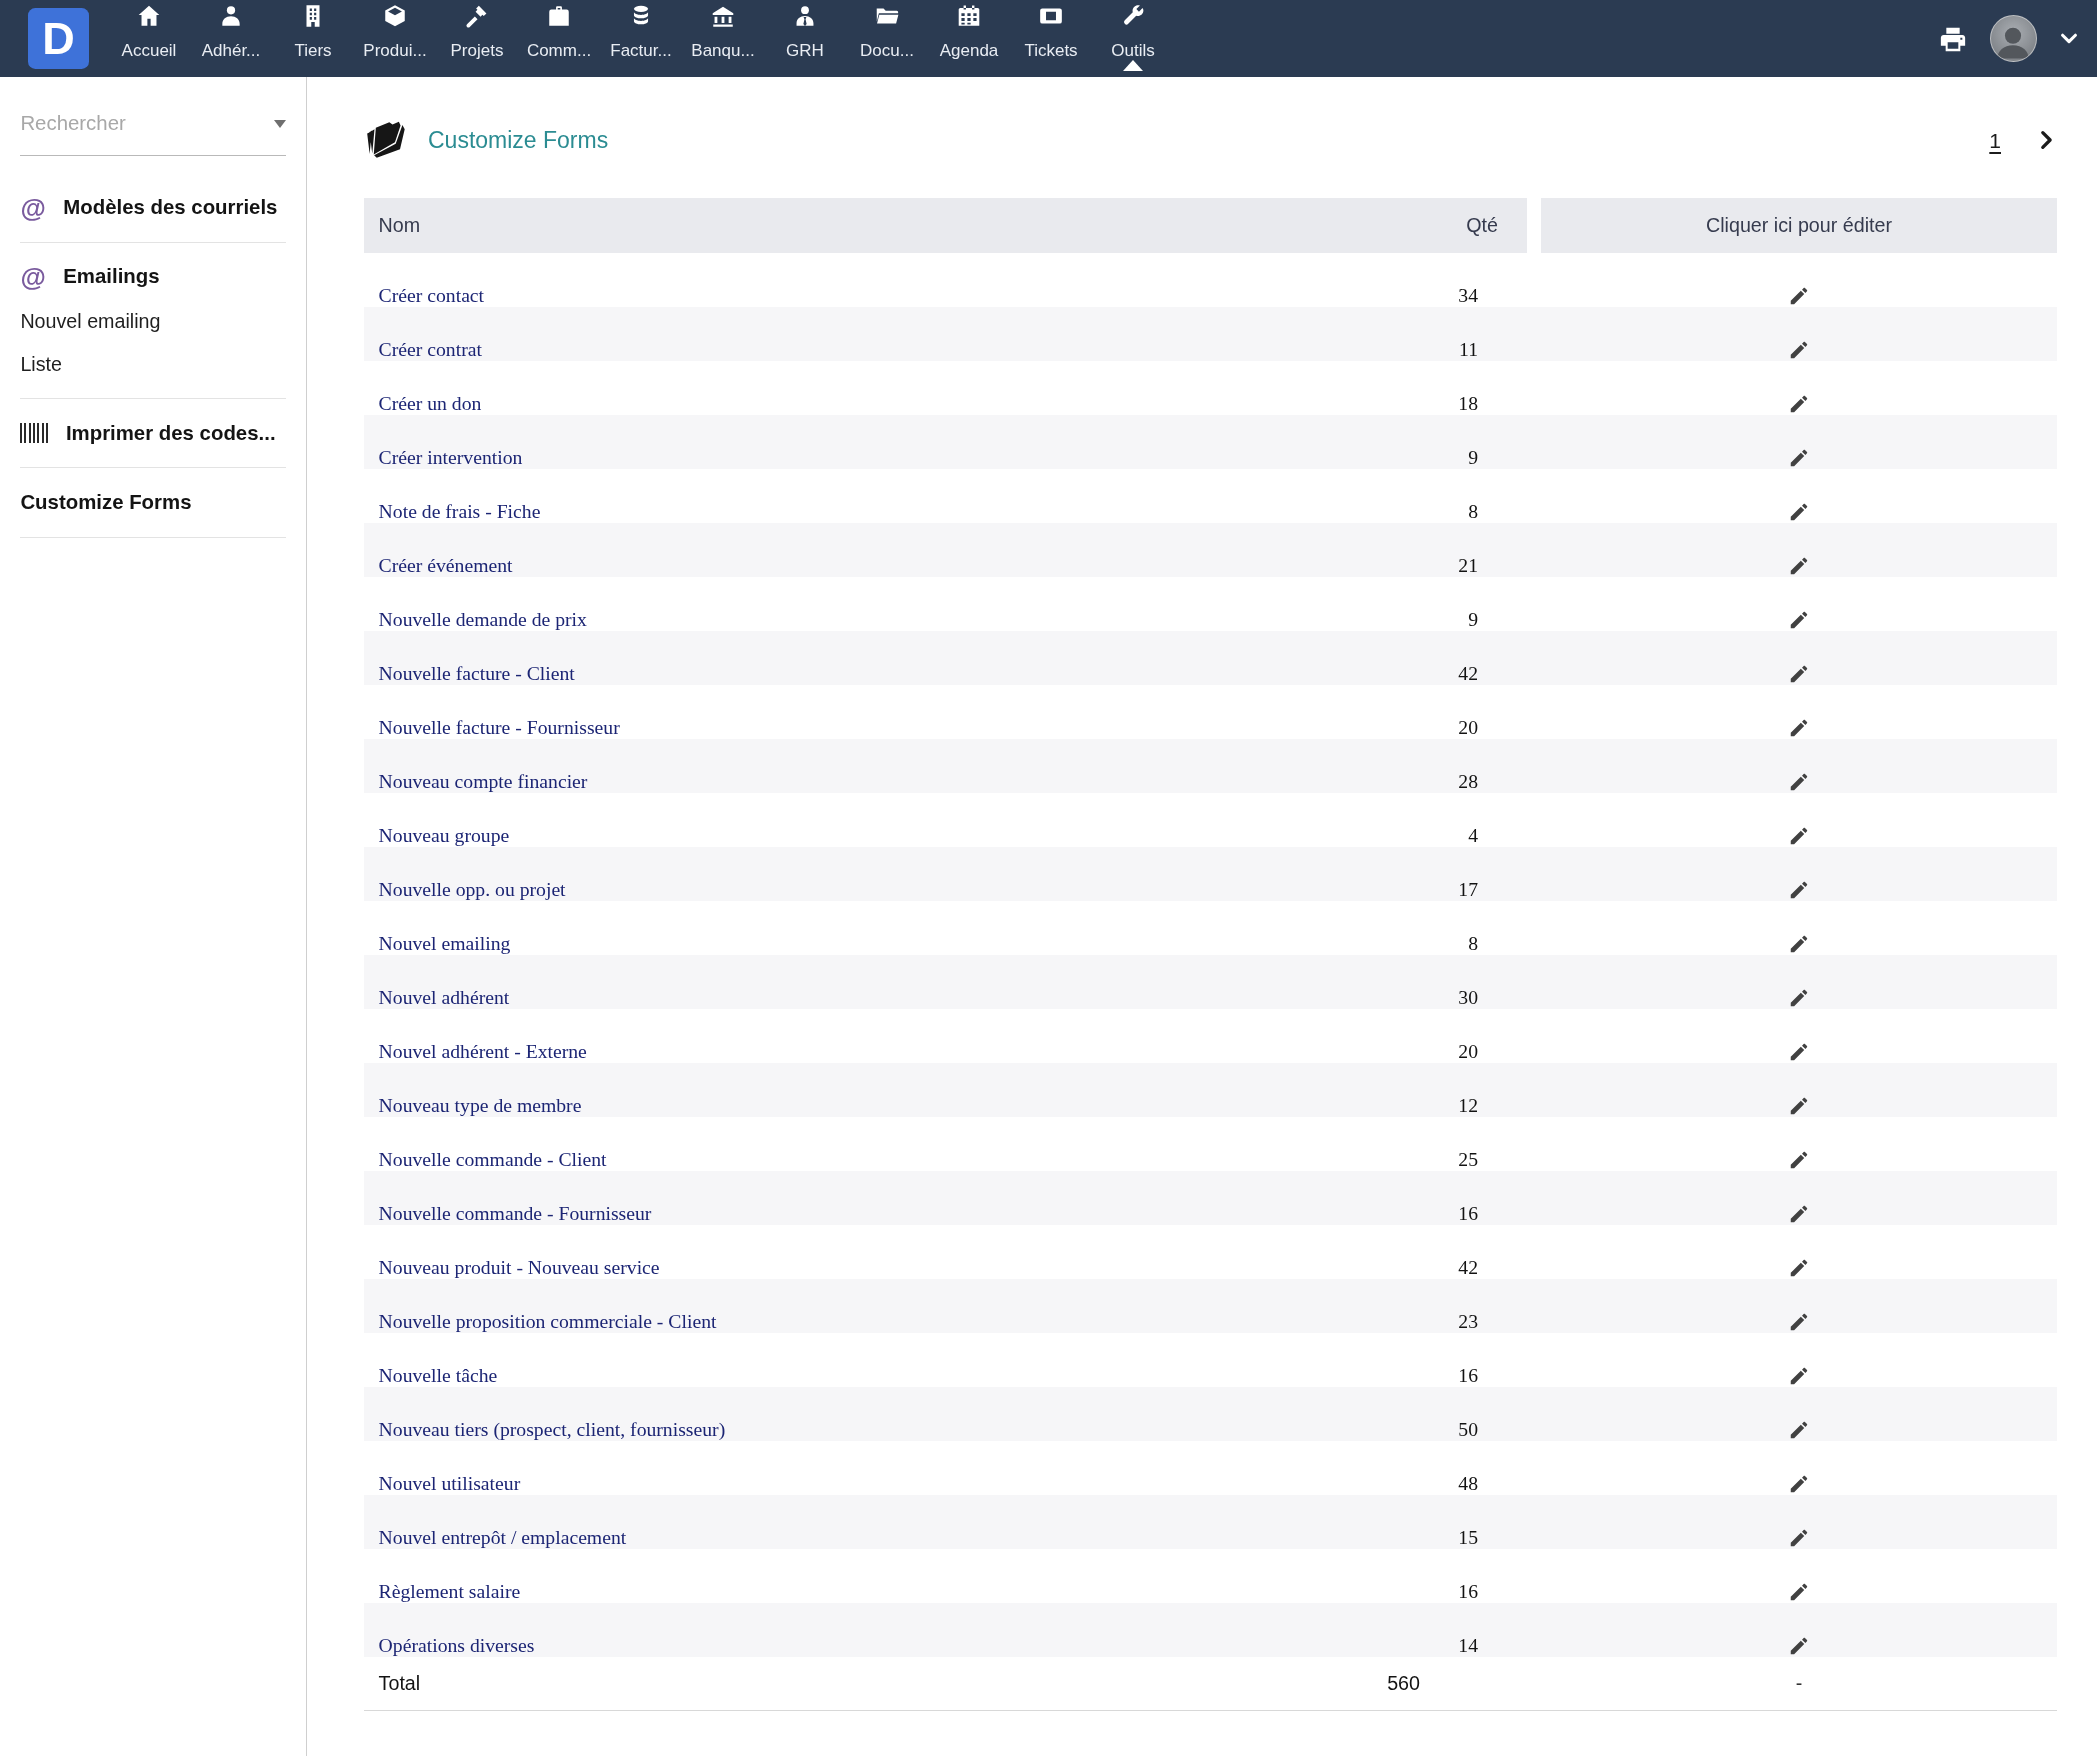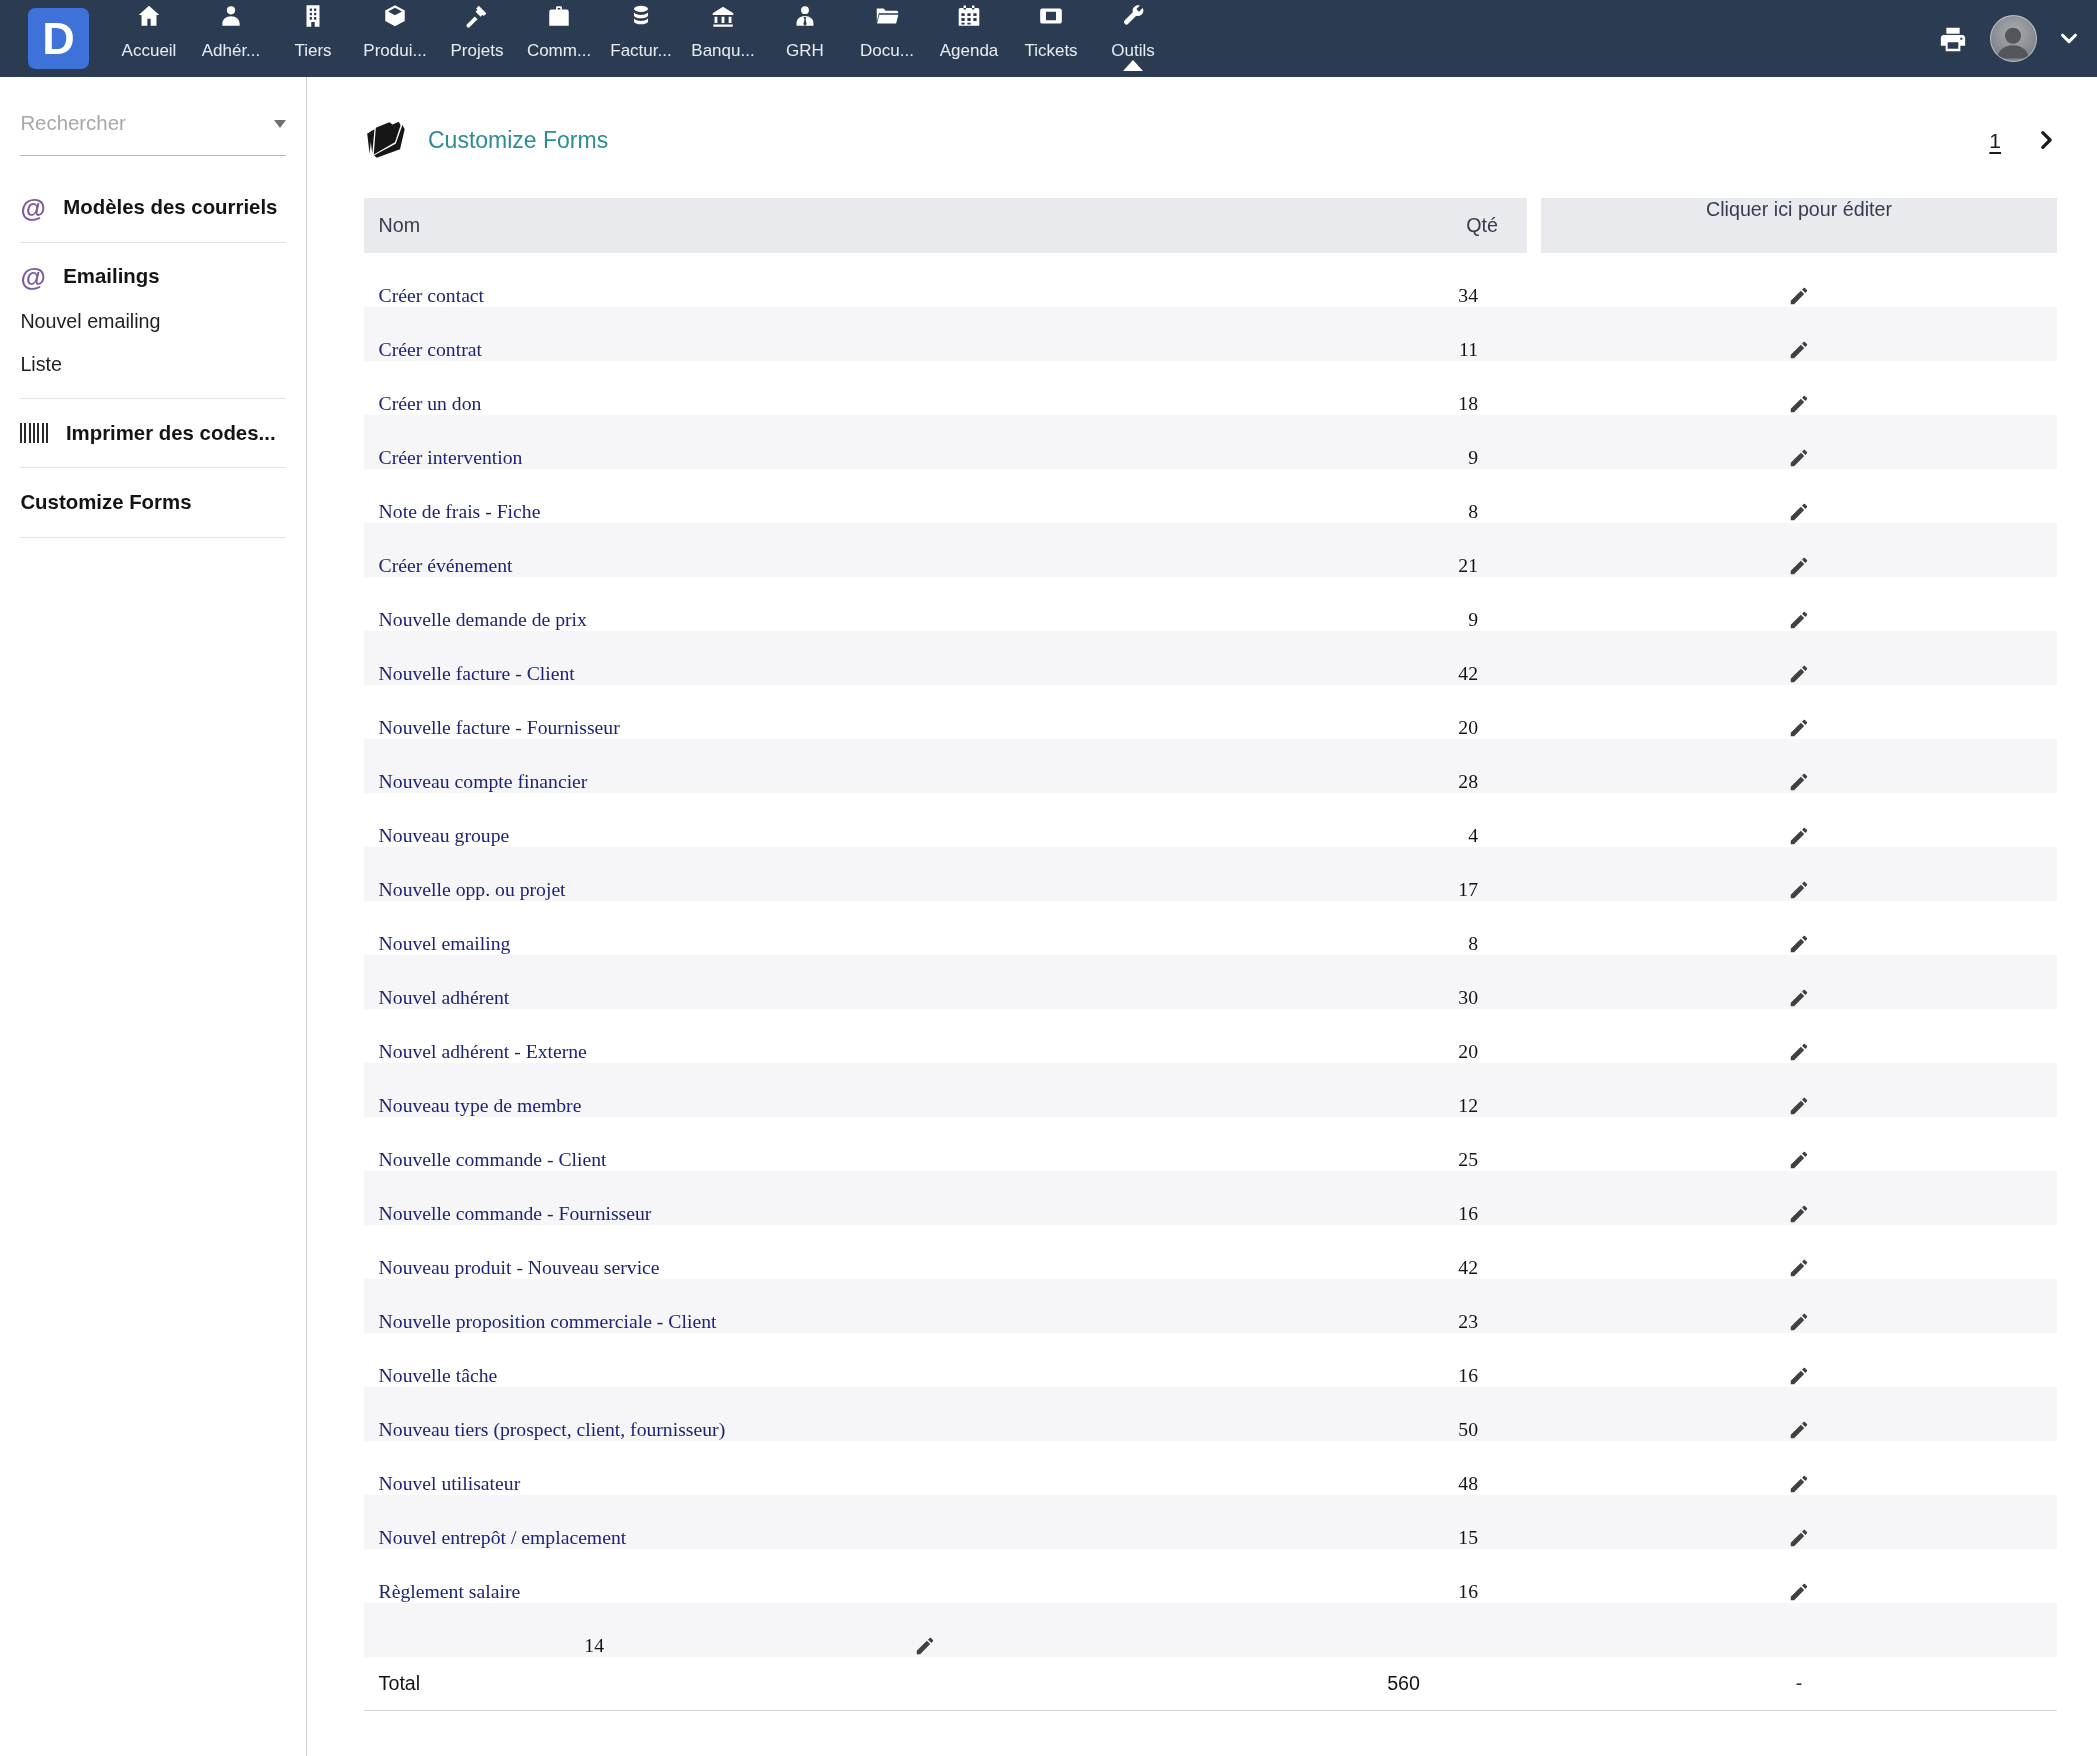--- a/index.html
+++ b/index.html
@@ -64,21 +64,21 @@
     text-underline-offset:4.4px; cursor:pointer; }
   .page-next svg { width:22px; height:22px; stroke:#1c1c1c; fill:none;
     stroke-width:3.6; stroke-linecap:round; stroke-linejoin:round; cursor:pointer; }
 
   .forms-table { margin-top:32px; width:1693px; }
   .thead { display:flex; height:55px; font-size:19.7px; color:#363b4e; }
   .th-left { flex:1; background:#e9eaee; display:flex; align-items:center;
     justify-content:space-between; padding-left:14.6px; padding-right:29px; }
   .th-gap { width:14px; background:#fff; }
   .th-right { width:516px; background:#e9eaee; display:flex;
-    justify-content:center; }
+    align-items:center; justify-content:center; }
 
   .row { display:flex; height:54px; align-items:flex-end; font-size:19.7px;font-family:Liberation Serif, serif; }
   .row.alt { background:#f6f6f8; }
   .cell-name { flex:1; padding-left:14.6px; color:#1c2574; }
   .cell-qty { width:240px; text-align:right; color:#131313; }
   .cell-fill { width:63px; }
   .cell-edit { width:516px; display:flex; align-items:center; justify-content:center; }
   .cell-edit svg { width:22px; height:22px; fill:#414141; cursor:pointer; }
 
   .total-row { display:flex; height:54px; align-items:center; font-size:19.7px;
@@ -531,20 +531,21 @@
           <div class="cell-qty">16</div>
           <div class="cell-fill"></div>
           <div class="cell-edit">
             <svg viewBox="0 0 24 24">
               <path d="M3 17.3V21h3.7L17.7 9.9 14 6.2zM20.7 6.9c.4-.4.4-1 0-1.4l-2.2-2.2c-.4-.4-1-.4-1.4 0l-1.8 1.8 3.7 3.7z"></path>
             </svg>
           </div>
         </div>
 
         <div class="row alt">
+          <div class="cell-name">Opérations diverses</div>
           <div class="cell-qty">14</div>
           <div class="cell-fill"></div>
           <div class="cell-edit">
             <svg viewBox="0 0 24 24">
               <path d="M3 17.3V21h3.7L17.7 9.9 14 6.2zM20.7 6.9c.4-.4.4-1 0-1.4l-2.2-2.2c-.4-.4-1-.4-1.4 0l-1.8 1.8 3.7 3.7z"></path>
             </svg>
           </div>
         </div>
       </div>
 

